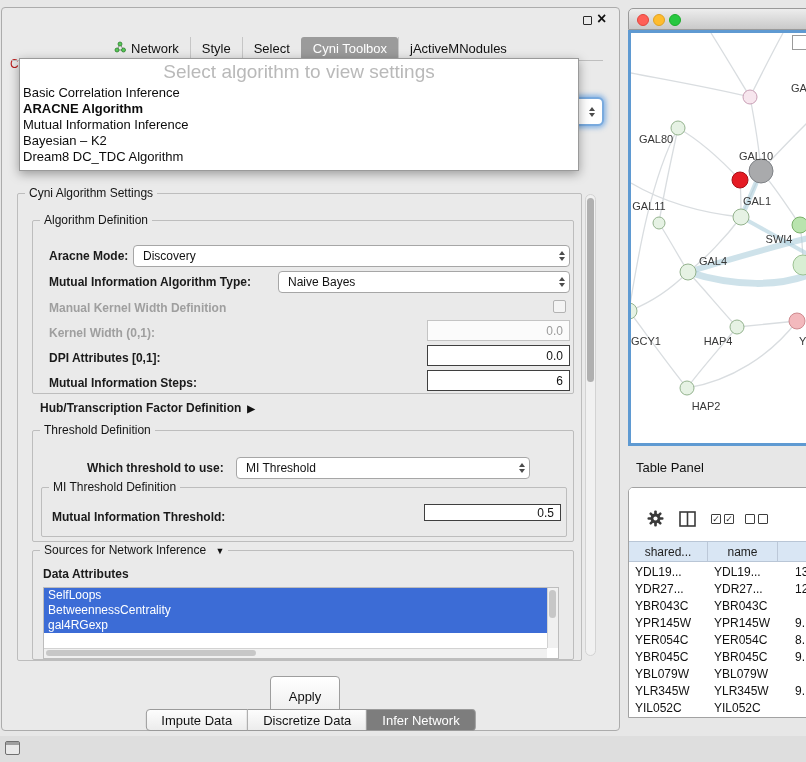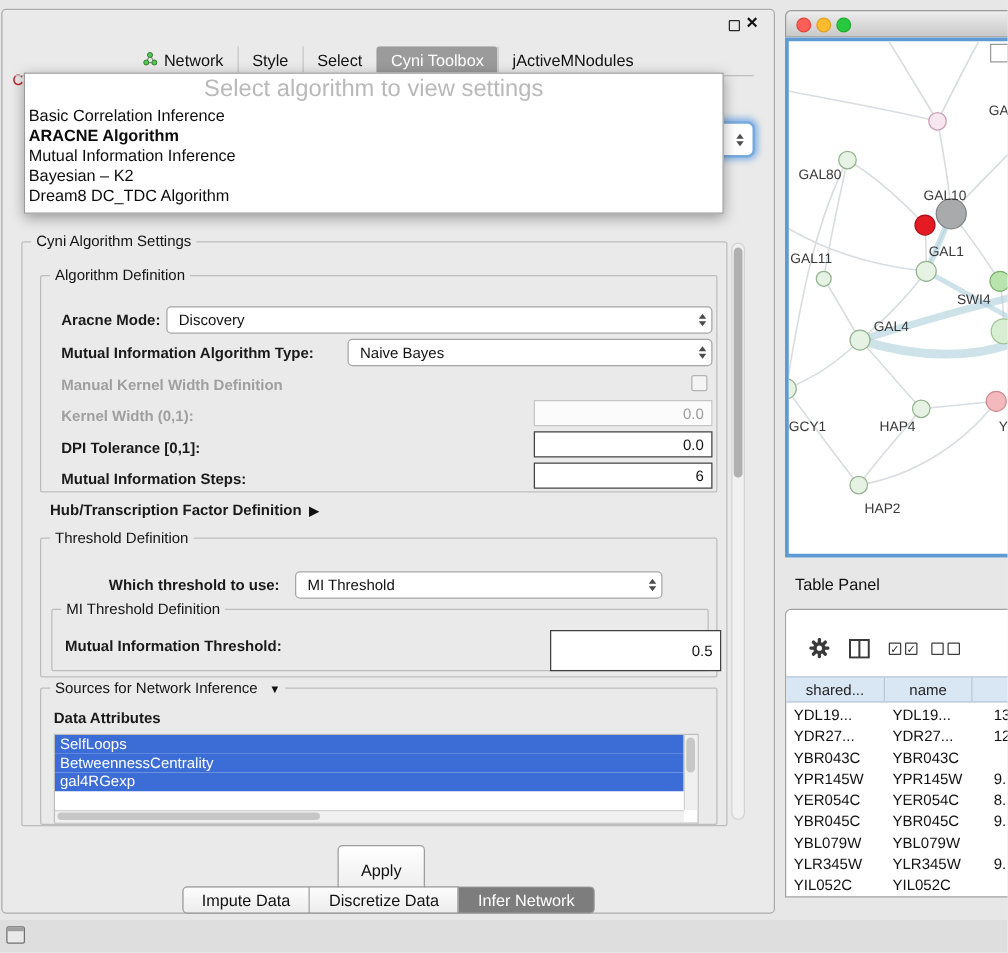--- a/index.html
+++ b/index.html
@@ -209,21 +209,21 @@
               <span class="tri-down"></span>
             </span>
         </div>
 
         <div class="flabel disabled" style="left:16px; top:80px;">Manual Kernel Width Definition</div>
         <div class="checkbox" style="left:520px; top:79px;"></div>
 
         <div class="flabel disabled" style="left:16px; top:105px;">Kernel Width (0,1):</div>
         <div class="tfield disabled" style="left:394px; top:99px; width:143px; height:21px;">0.0</div>
 
-        <div class="flabel" style="left:16px; top:130px;">DPI Tolerance [0,1]:</div>
+        <div class="flabel" style="left:16px; top:130px;">DPI Attributes [0,1]:</div>
         <div class="tfield" style="left:394px; top:124px; width:143px; height:21px;">0.0</div>
 
         <div class="flabel" style="left:16px; top:155px;">Mutual Information Steps:</div>
         <div class="tfield" style="left:394px; top:149px; width:143px; height:21px;">6</div>
       </div>
 
       <div class="flabel" style="left:22px; top:207px;">
         <span>Hub/Transcription Factor Definition</span><span class="caret">▶</span>
       </div>
 
@@ -235,21 +235,21 @@
           <span>MI Threshold</span>
           <span class="arrows">
               <span class="tri-up"></span>
               <span class="tri-down"></span>
             </span>
         </div>
 
         <div class="fs" style="left:8px; top:56px; width:526px; height:50px;">
           <span class="lg lg-blue">MI Threshold Definition</span>
           <div class="flabel" style="left:10px; top:22px;">Mutual Information Threshold:</div>
-          <div class="tfield" style="left:398px; top:16px; width:137px; height:33px;padding-left:36px;">0.5</div>
+          <div class="tfield" style="left:382px; top:16px; width:137px; height:17px;padding-left:36px;">0.5</div>
         </div>
       </div>
 
       <div class="fs" style="left:14px; top:356px; width:542px; height:110px;">
         <span class="lg">
           <span>Sources for Network Inference</span>
           <span class="caret" style="font-size:9px;">▼</span>
         </span>
         <div class="flabel" style="left:10px; top:16px;">Data Attributes</div>
         <div class="attr-list" style="left:10px; top:36px; width:516px; height:72px;">

